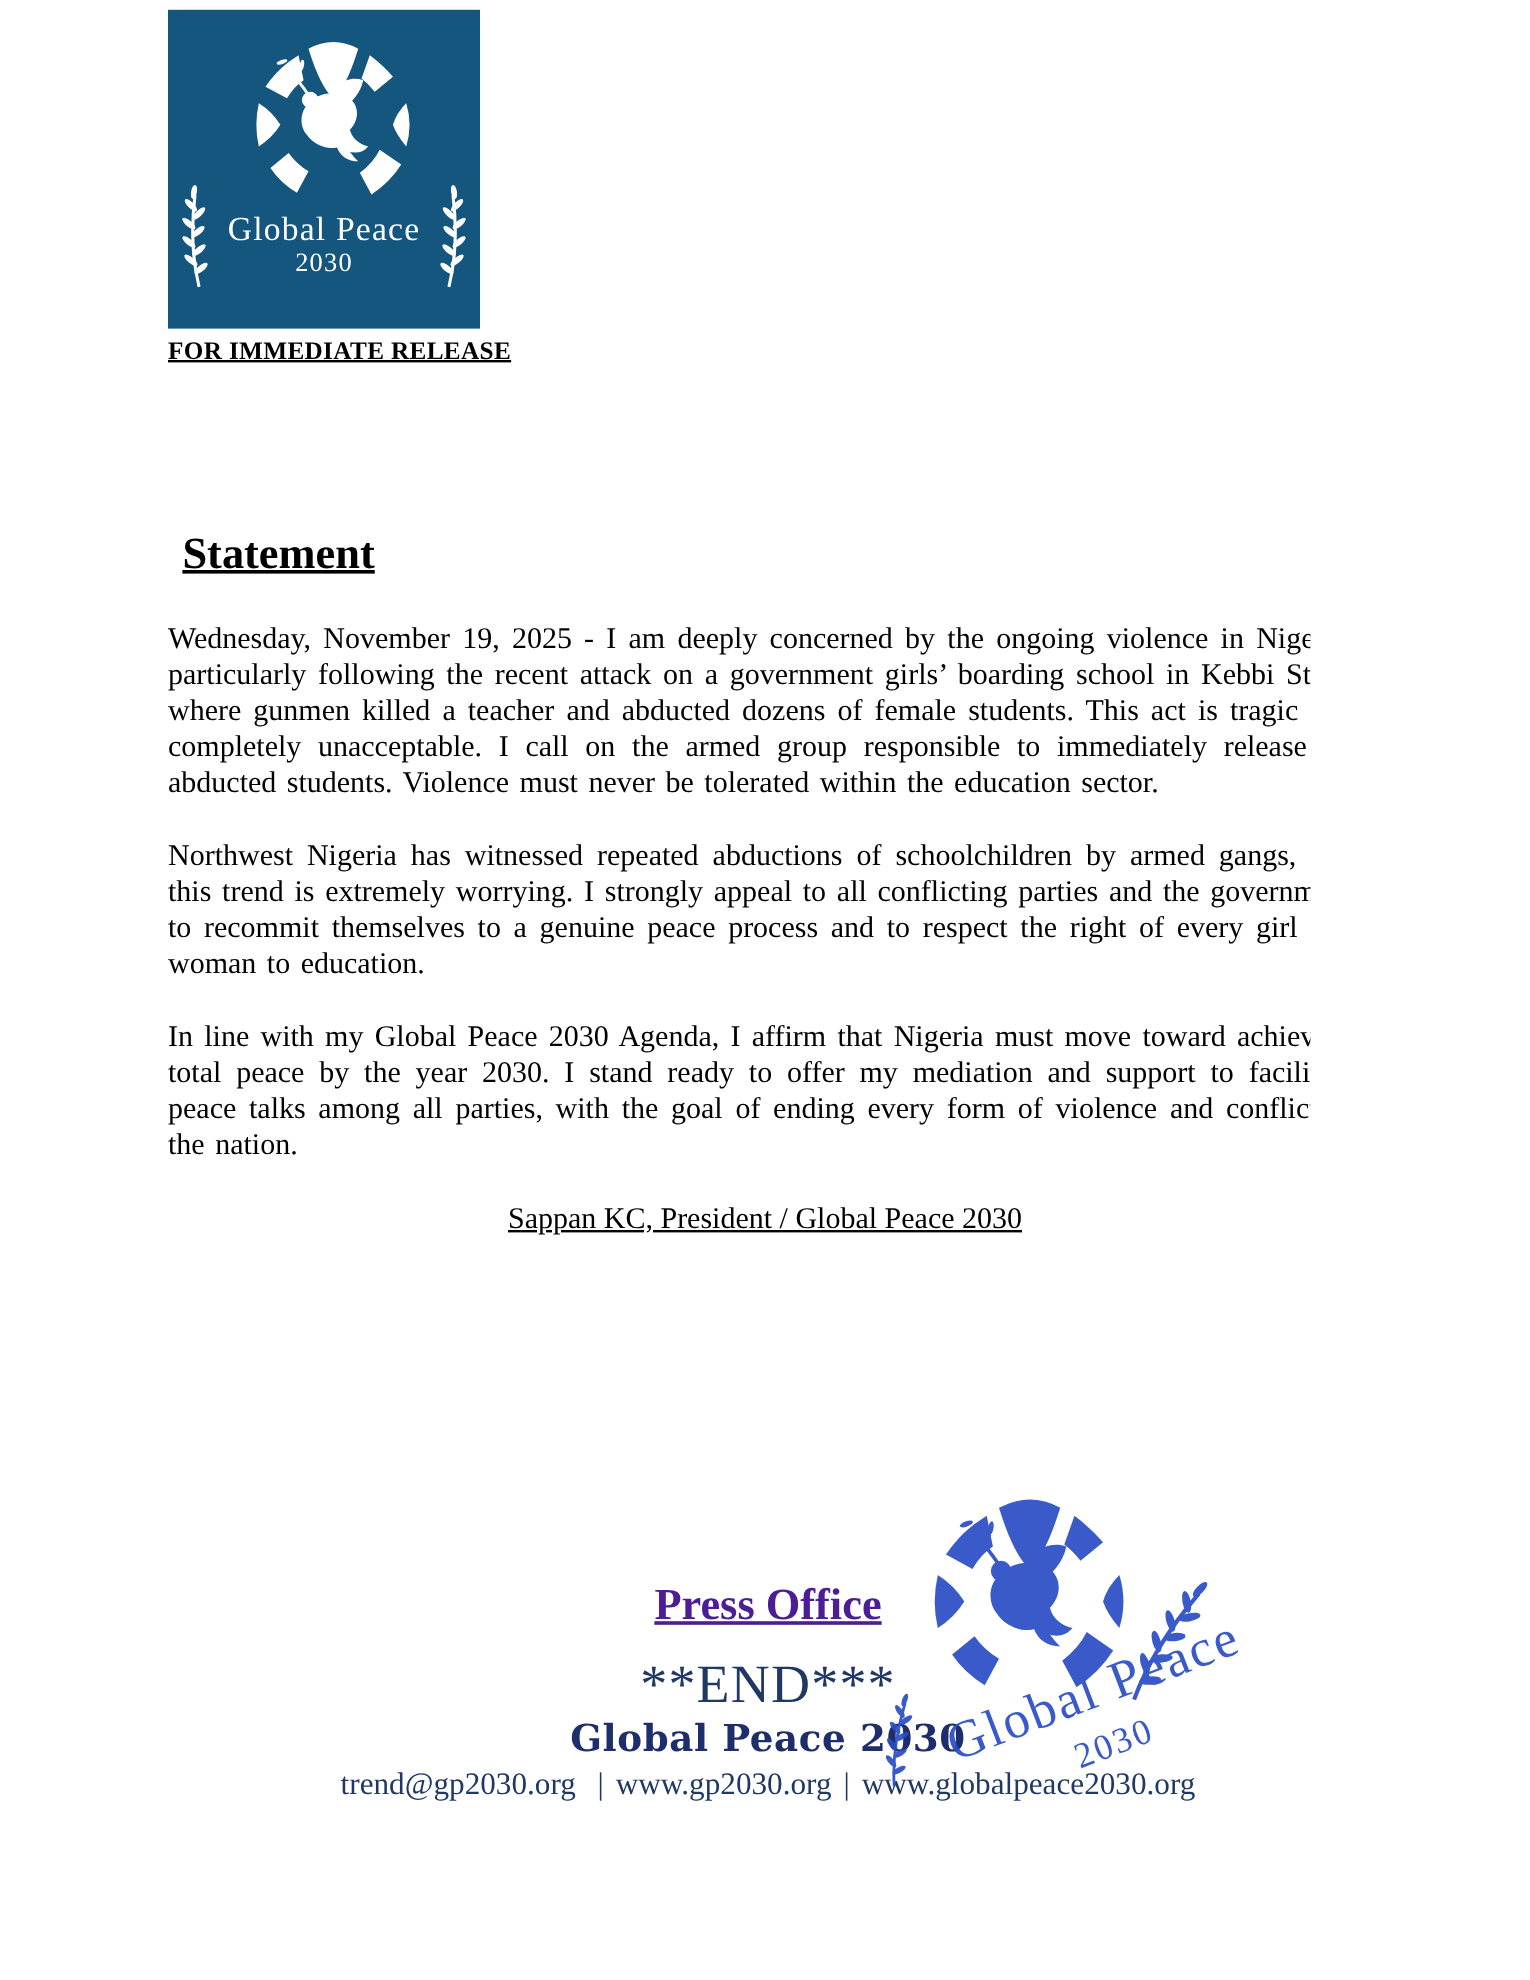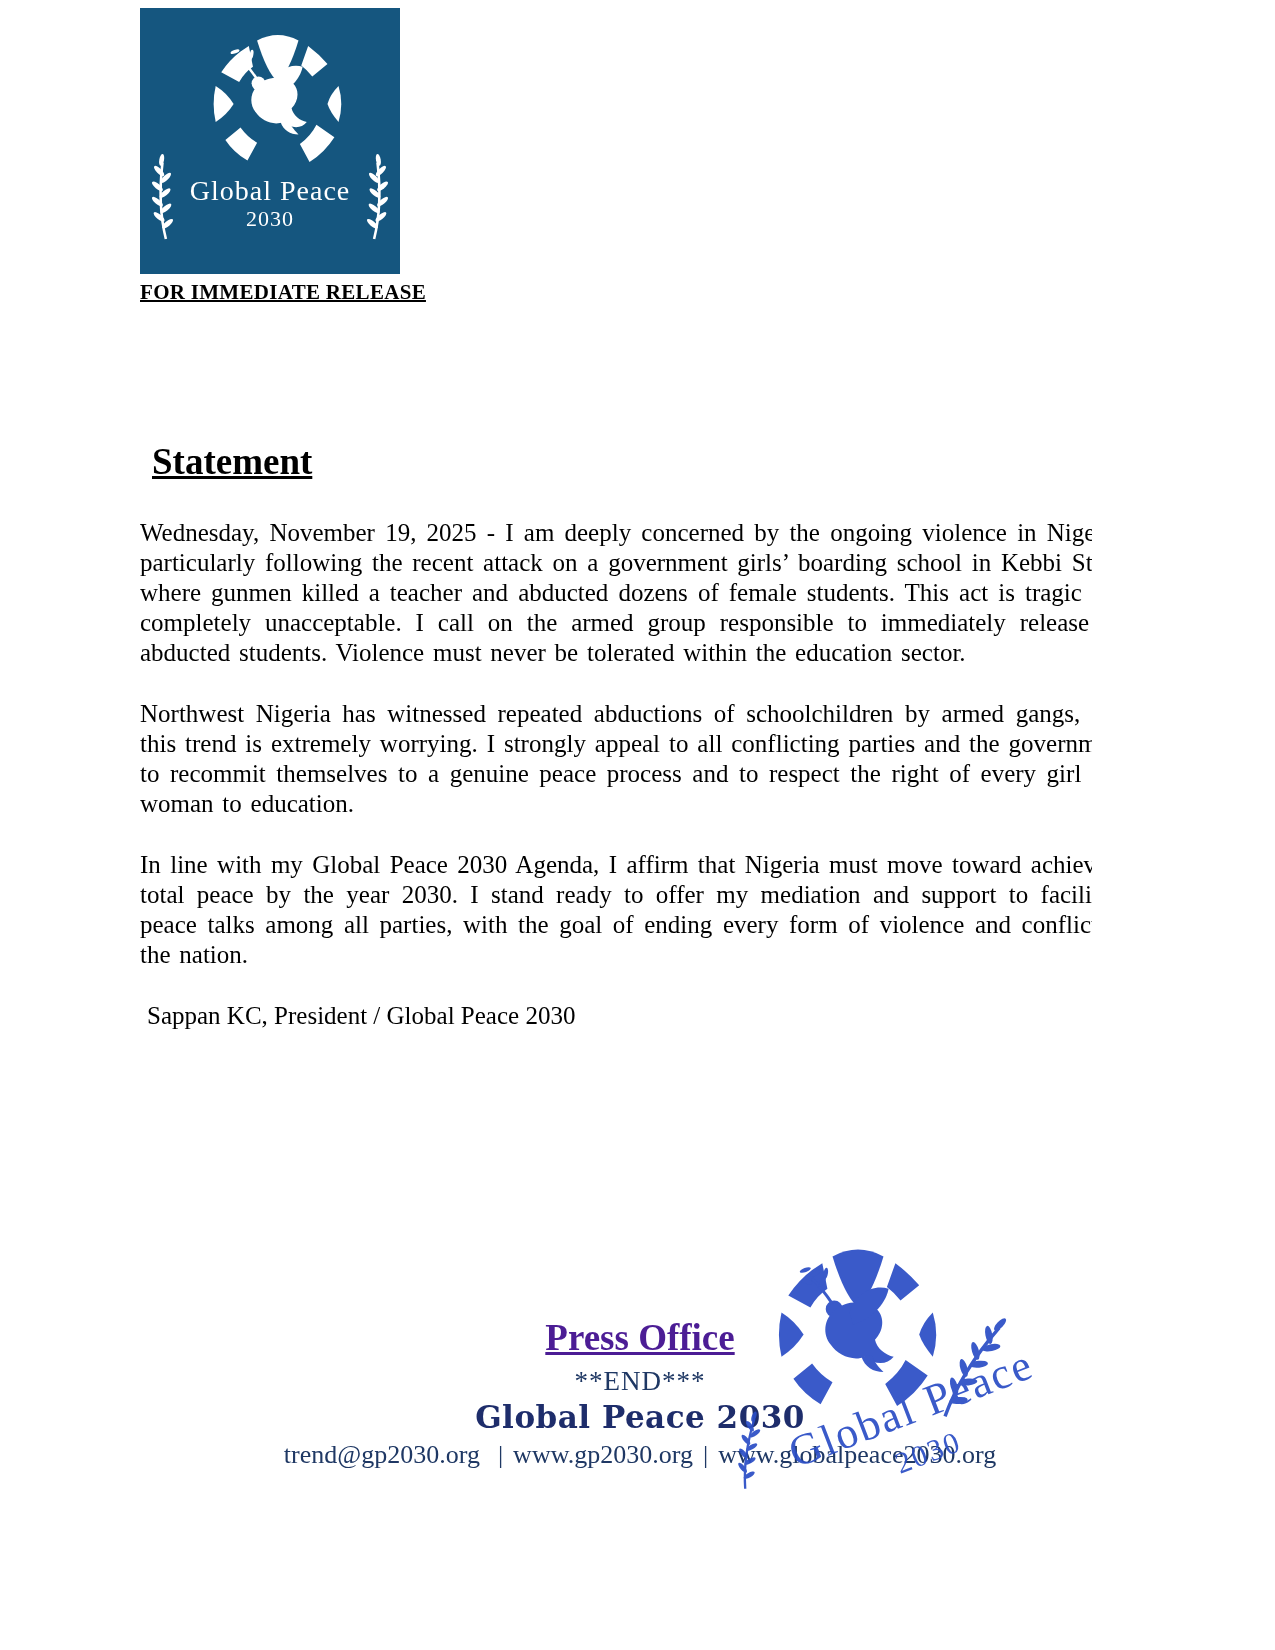--- a/index.html
+++ b/index.html
@@ -15,27 +15,27 @@
         text-decoration:underline;text-decoration-thickness:2px;letter-spacing:0.3px;}
   .title{position:absolute;left:140px;top:314px;width:990px;margin:0;font-size:33px;
         font-weight:bold;line-height:46px;}
   .statement-heading{position:absolute;left:140px;top:428px;margin:12px;font-size:37px;
         font-weight:bold;text-decoration:underline;text-decoration-thickness:3px;}
 
   
   .body-copy{position:absolute;left:140px;top:518px;width:988px;font-size:25px;
         line-height:30px;text-align:justify;word-spacing:2.5px;}
   .body-copy p{margin:0 0 31px 0;}
-  .signature{margin-top:26px;padding-left:7px;text-align:left;word-spacing:normal;}
+  .signature{margin-top:26px;padding-left:7px;text-align:center;word-spacing:normal;text-decoration:underline;}
 
   
   .footer{position:absolute;left:150px;top:1316px;width:980px;text-align:center;}
   .press-office{display:inline-block;font-size:37px;font-weight:bold;color:#4c1d95;
         text-decoration:underline;text-decoration-thickness:3px;}
-  .end-marker{font-size:27px;color:#1F3864;letter-spacing:1px;margin-top:7px;font-family:Liberation Serif, serif;}
+  .end-marker{font-size:45px;color:#1F3864;letter-spacing:1px;margin-top:18px;font-family:Liberation Serif, serif;}
   .org-name{font-family:"DejaVu Serif", serif;font-weight:800;font-size:31px;
         color:#1E2D6B;letter-spacing:0.5px;margin-top:2px;}
   .contact-line{font-size:26px;color:#1F3864;margin-top:5px;}
   .contact-line .sep{margin:0 10px;}
   .contact-line .sep.first{margin-left:18px;}
 
   
   .stamp{position:absolute;left:700px;top:1180px;width:370px;height:310px;z-index:3;
         pointer-events:none;opacity:0.92;}
   .stamp svg{display:block;}

